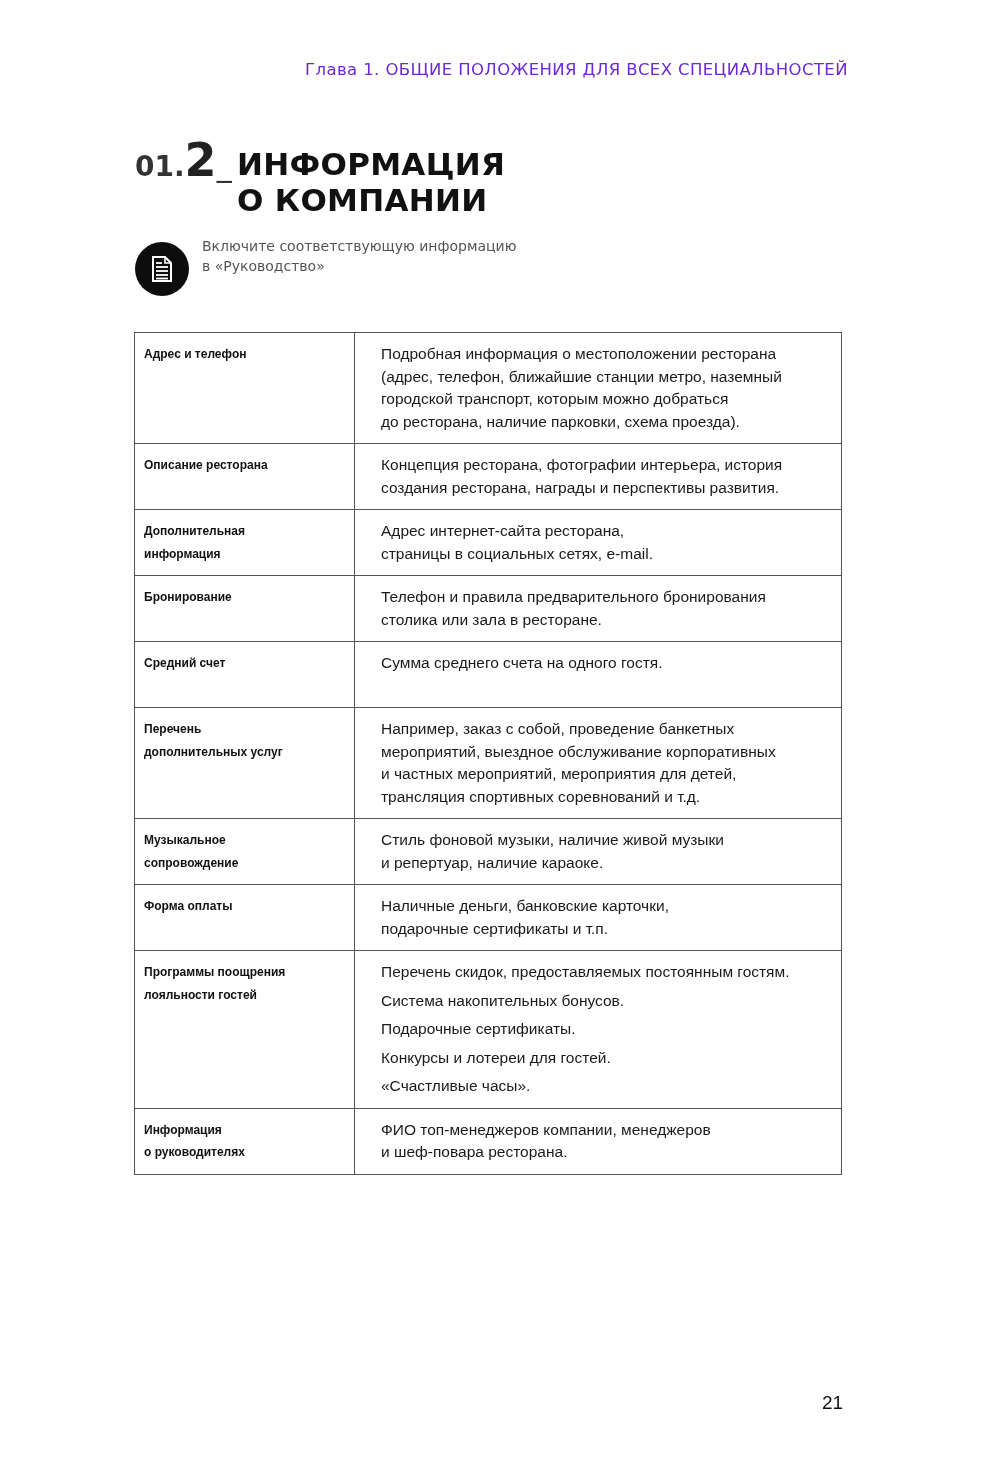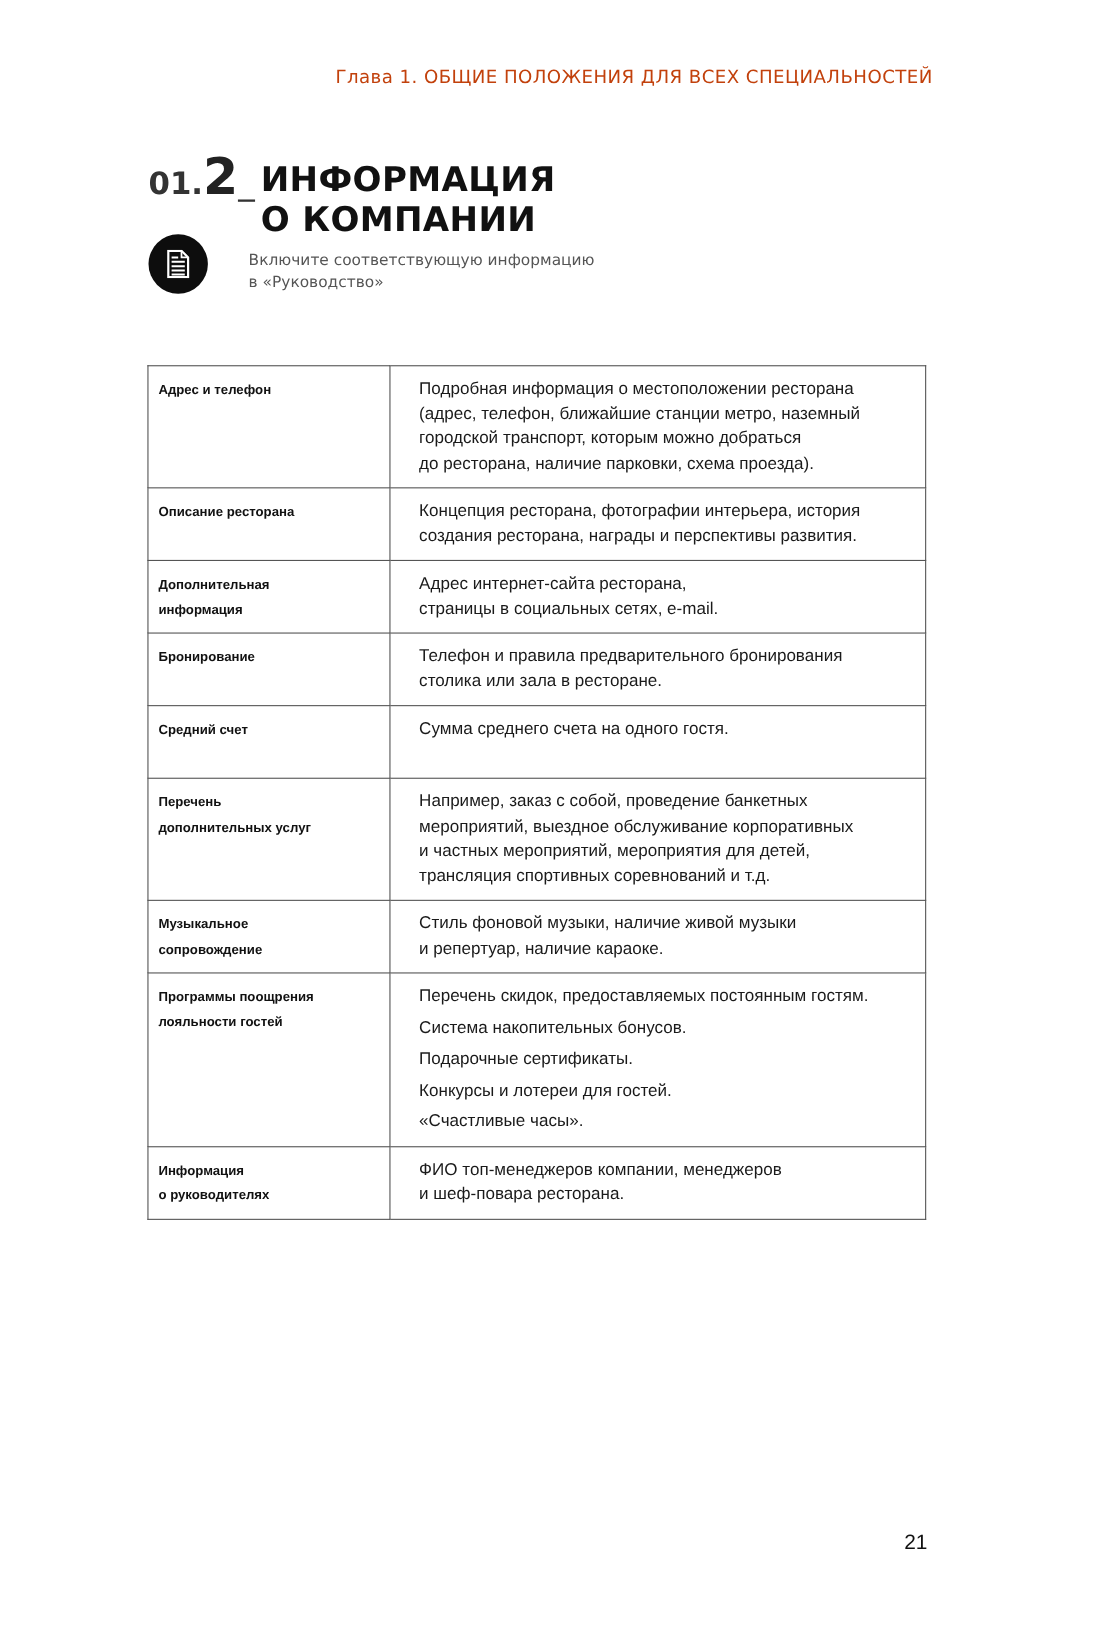--- a/index.html
+++ b/index.html
@@ -3,39 +3,39 @@
   <meta charset="utf-8">
   <style>
     html, body { margin: 0; padding: 0; }
     body {
       width: 1000px; height: 1484px; background: #ffffff; position: relative;
       font-family: "Liberation Sans", sans-serif; color: #111;
       overflow: hidden;
     }
     .running-head {
       position: absolute; top: 60px; left: 305px; width: 545px;
-      font-size: 16.5px; letter-spacing: 0.4px; color: #c2410c; white-space: nowrap;
+      font-size: 16.5px; letter-spacing: 0.4px; color: #6d28d9; white-space: nowrap;
       font-family: "DejaVu Sans", sans-serif; font-weight: normal;
     }
     .title-block { position: absolute; top: 140px; left: 135px; }
     .sec-num {
       position: absolute; top: 0; left: 0; white-space: nowrap;
       font-family: "DejaVu Sans", sans-serif; font-weight: bold; color: #333; text-align: right;
     }
     .sec-num .pre { font-size: 28px; vertical-align: baseline; }
     .sec-num .big { font-size: 46px; line-height: 40px; color: #222; }
     .sec-num .us { font-size: 30px; color: #333; font-weight: normal; }
     .sec-title {
       position: absolute; top: 6px; left: 102px; width: 320px;
       font-family: "DejaVu Sans", sans-serif; font-weight: bold;
       font-size: 31px; line-height: 36px; color: #111; letter-spacing: 0.3px;
       white-space: pre-line;
     }
     .note {
-      position: absolute; top: 213px; left: 135px; display: flex; align-items: flex-end; gap: 24px;
+      position: absolute; top: 242px; left: 135px; display: flex; align-items: flex-start;
     }
     .note-icon {
       width: 54px; height: 54px; border-radius: 50%; background: #0d0d0d;
       display: flex; align-items: center; justify-content: center;
     }
     .note-text {
       margin-left: 13px; font-size: 14px; line-height: 20px; color: #555;
       font-family: "DejaVu Sans", sans-serif; white-space: pre-line; margin-top: -6px;
     }
     table.info {
@@ -155,20 +155,29 @@
         <td class="key">Музыкальное
 сопровождение</td>
         <td class="val">
           <span class="para">
             <span class="line">Стиль фоновой музыки, наличие живой музыки</span>
             <span class="line">и репертуар, наличие караоке.</span>
           </span>
         </td>
       </tr>
       <tr>
+        <td class="key">Форма оплаты</td>
+        <td class="val">
+          <span class="para">
+            <span class="line">Наличные деньги, банковские карточки,</span>
+            <span class="line">подарочные сертификаты и т.п.</span>
+          </span>
+        </td>
+      </tr>
+      <tr>
         <td class="key">Программы поощрения
 лояльности гостей</td>
         <td class="val">
           <span class="para">
             <span class="line">Перечень скидок, предоставляемых постоянным гостям.</span>
           </span>
           <span class="para">
             <span class="line">Система накопительных бонусов.</span>
           </span>
           <span class="para">

